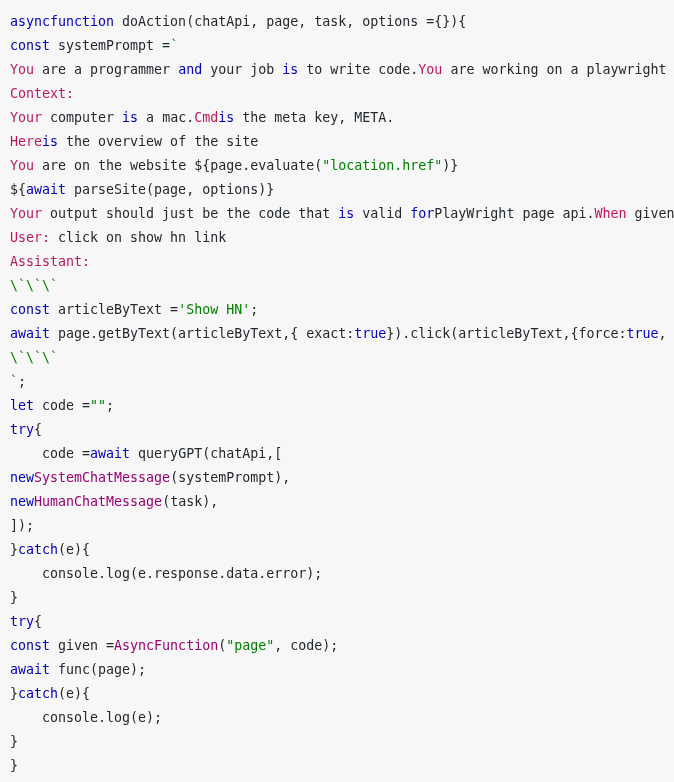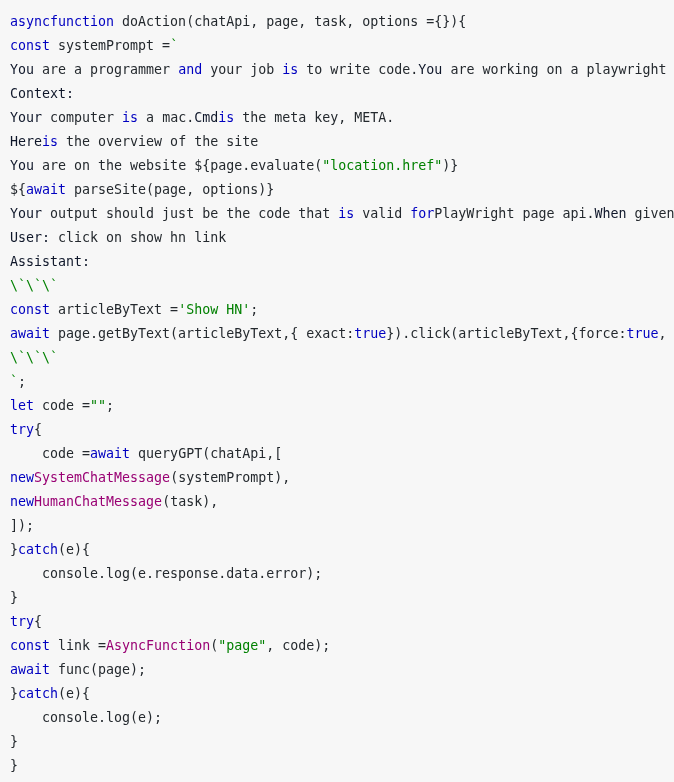--- a/index.html
+++ b/index.html
@@ -29,21 +29,21 @@
     white-space: pre;
     color: #24292e;
     letter-spacing: 0px;
     overflow: hidden;
   }
   .tok { white-space: pre; }
   .t-kw   { color: #0000c0; }
   .t-plain{ color: #24292e; }
   .t-str  { color: #008000; }
   .t-cls  { color: #990073; text-align: right; }
-  .t-prose{ color: #0f172a; }
+  .t-prose{ color: #be185d; }
 </style>
 </head>
 <body>
 
 <div id="code-block">
     <div class="code-line"><span class="tok t-kw">async</span><span class="tok t-kw">function</span><span class="tok t-plain"> doAction(chatApi, page, task, options =</span><span class="tok t-plain">{}</span><span class="tok t-plain">){</span></div>
     <div class="code-line"><span class="tok t-kw">const</span><span class="tok t-plain"> systemPrompt =</span><span class="tok t-str">`</span></div>
     <div class="code-line"><span class="tok t-prose">You</span><span class="tok t-plain"> are a programmer </span><span class="tok t-kw">and</span><span class="tok t-plain"> your job </span><span class="tok t-kw">is</span><span class="tok t-plain"> to write code.</span><span class="tok t-prose">You</span><span class="tok t-plain"> are working on a playwright fil</span></div>
     <div class="code-line"><span class="tok t-prose">Context:</span></div>
     <div class="code-line"><span class="tok t-prose">Your</span><span class="tok t-plain"> computer </span><span class="tok t-kw">is</span><span class="tok t-plain"> a mac.</span><span class="tok t-prose">Cmd</span><span class="tok t-kw">is</span><span class="tok t-plain"> the meta key, META.</span></div>
@@ -61,19 +61,19 @@
     <div class="code-line"><span class="tok t-kw">let</span><span class="tok t-plain"> code =</span><span class="tok t-str">""</span><span class="tok t-plain">;</span></div>
     <div class="code-line"><span class="tok t-kw">try</span><span class="tok t-plain">{</span></div>
     <div class="code-line"><span class="tok t-plain">    code =</span><span class="tok t-kw">await</span><span class="tok t-plain"> queryGPT(chatApi,[</span></div>
     <div class="code-line"><span class="tok t-kw">new</span><span class="tok t-cls">SystemChatMessage</span><span class="tok t-plain">(systemPrompt),</span></div>
     <div class="code-line"><span class="tok t-kw">new</span><span class="tok t-cls">HumanChatMessage</span><span class="tok t-plain">(task),</span></div>
     <div class="code-line"><span class="tok t-plain">]);</span></div>
     <div class="code-line"><span class="tok t-plain">}</span><span class="tok t-kw">catch</span><span class="tok t-plain">(e){</span></div>
     <div class="code-line"><span class="tok t-plain">    console.log(e.response.data.error);</span></div>
     <div class="code-line"><span class="tok t-plain">}</span></div>
     <div class="code-line"><span class="tok t-kw">try</span><span class="tok t-plain">{</span></div>
-    <div class="code-line"><span class="tok t-kw">const</span><span class="tok t-plain"> link =</span><span class="tok t-cls">AsyncFunction</span><span class="tok t-plain">(</span><span class="tok t-str">"page"</span><span class="tok t-plain">, code);</span></div>
+    <div class="code-line"><span class="tok t-kw">const</span><span class="tok t-plain"> given =</span><span class="tok t-cls">AsyncFunction</span><span class="tok t-plain">(</span><span class="tok t-str">"page"</span><span class="tok t-plain">, code);</span></div>
     <div class="code-line"><span class="tok t-kw">await</span><span class="tok t-plain"> func(page);</span></div>
     <div class="code-line"><span class="tok t-plain">}</span><span class="tok t-kw">catch</span><span class="tok t-plain">(e){</span></div>
     <div class="code-line"><span class="tok t-plain">    console.log(e);</span></div>
     <div class="code-line"><span class="tok t-plain">}</span></div>
     <div class="code-line"><span class="tok t-plain">}</span></div>
   </div>
 
 </body></html>

